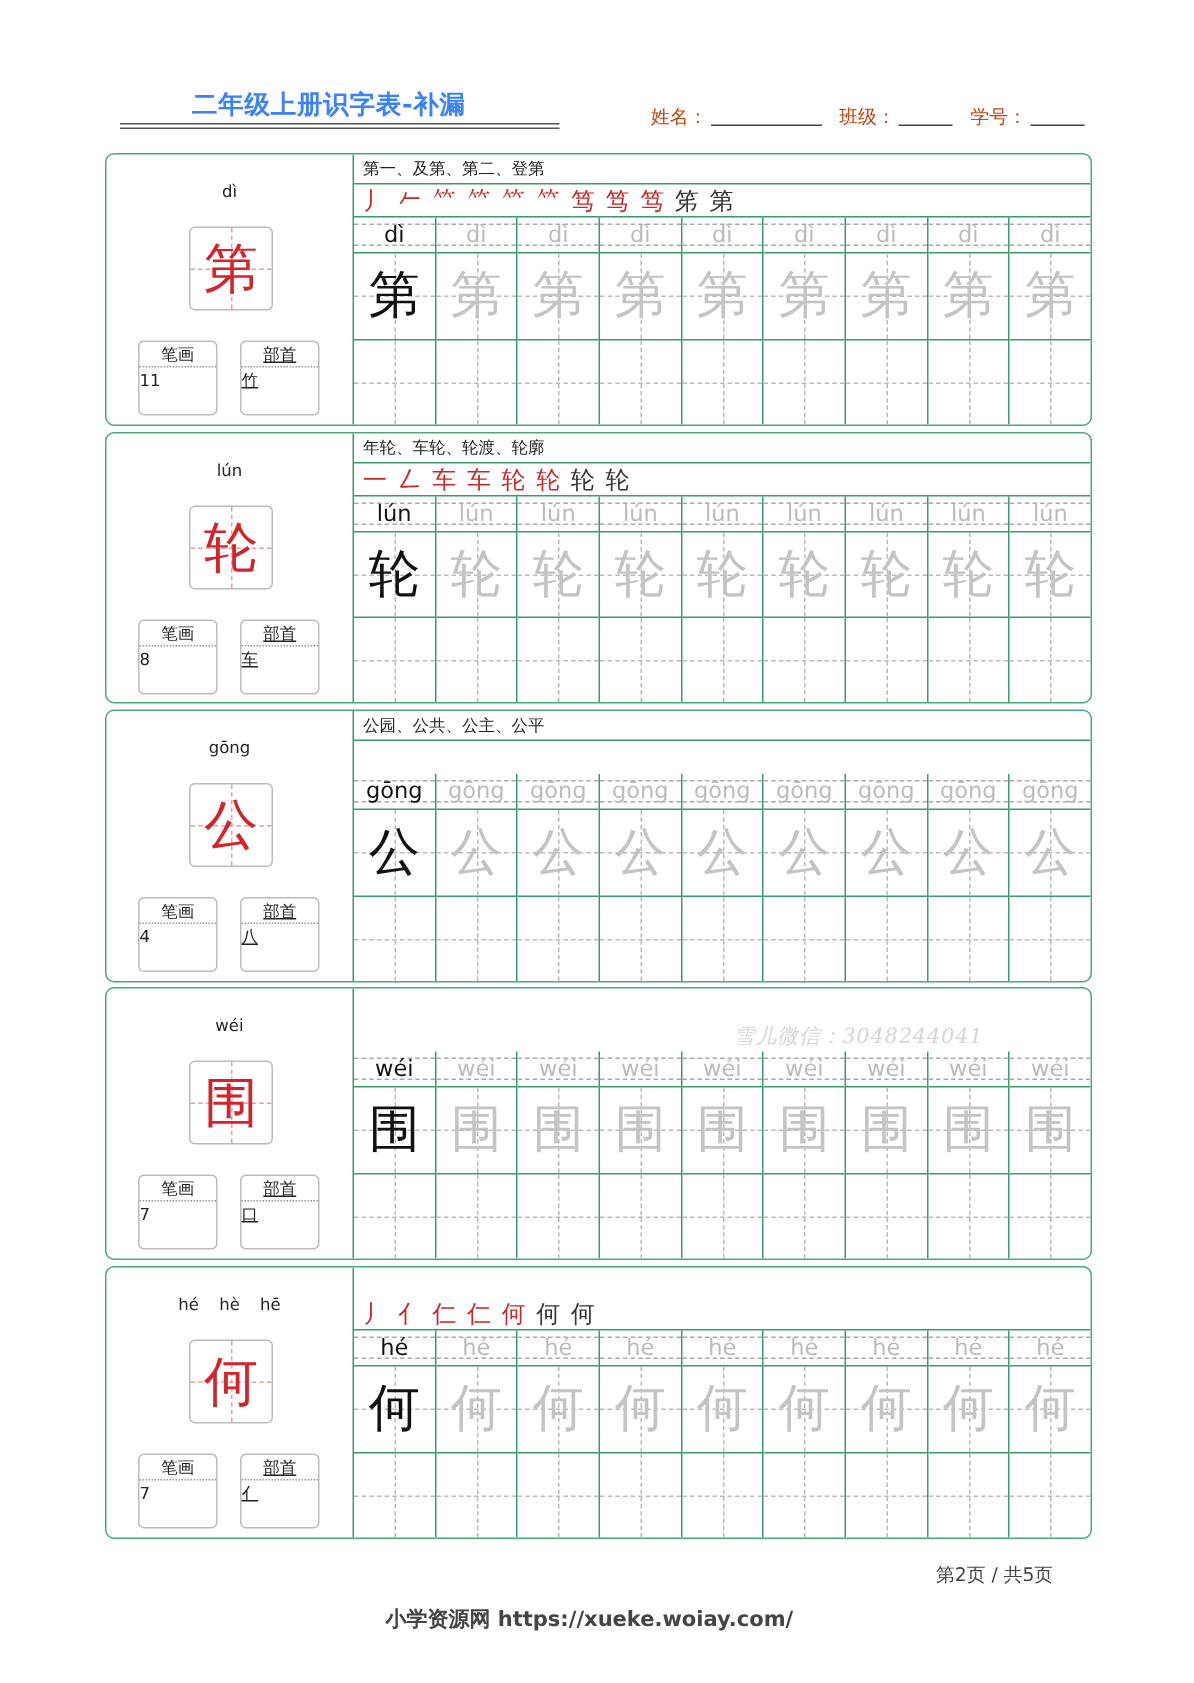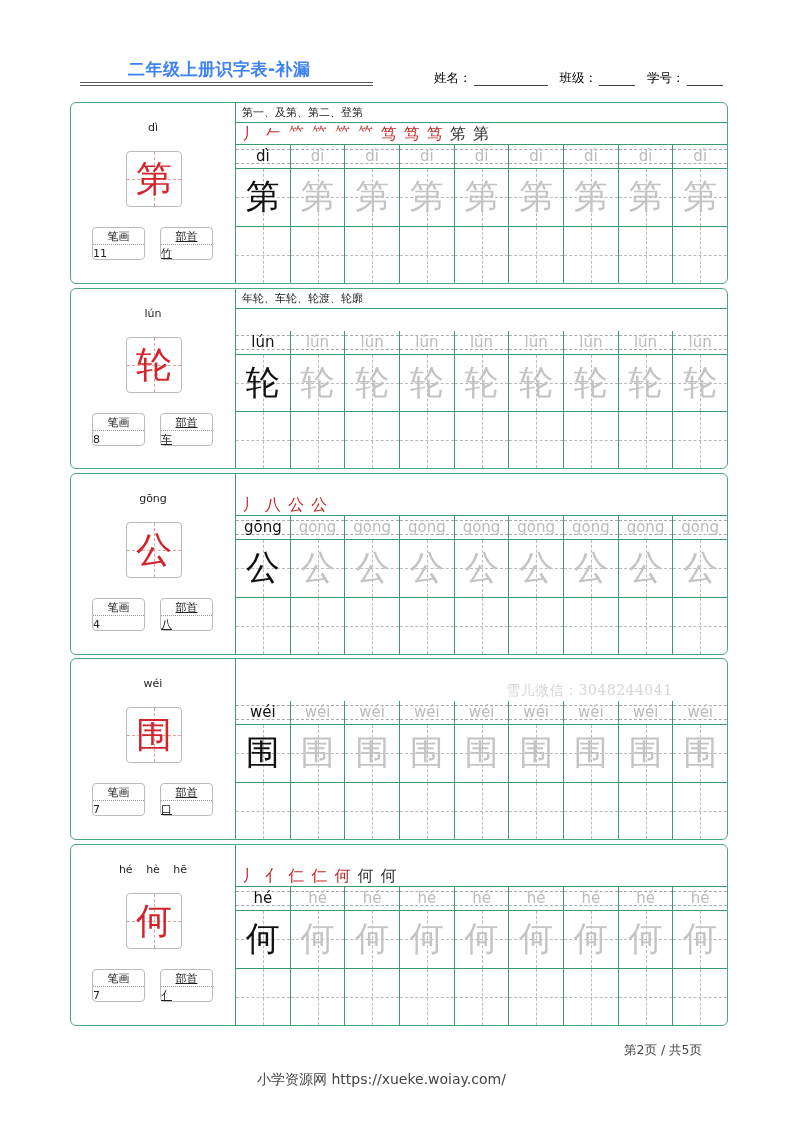--- a/index.html
+++ b/index.html
@@ -3,33 +3,33 @@
 <meta charset="utf-8">
 <style>
   * { box-sizing: border-box; margin: 0; padding: 0; }
   html, body { width: 796px; height: 1122px; background: #ffffff; overflow: hidden; }
   body { position: relative; font-family: "DejaVu Sans", "Liberation Sans", sans-serif; color: #222; }
 
   .header { position: absolute; left: 80px; top: 56px; width: 650px; height: 40px; }
   .title { position: absolute; left: 48px; top: 2px; font-size: 17px; font-weight: bold; color: #3b82f6; letter-spacing: 0.5px; text-align: right; }
   .title-line1 { position: absolute; left: 0; top: 26px; width: 293px; height: 1px; background: #555; }
   .title-line2 { position: absolute; left: 0; top: 29px; width: 293px; height: 1px; background: #555; }
-  .fields { position: absolute; left: 354px; top: 14px; font-size: 12.5px; color: #000000; display: flex; align-items: center; }
+  .fields { position: absolute; left: 354px; top: 14px; font-size: 12.5px; color: #c2410c; display: flex; align-items: flex-start; }
   .field-label { margin-right: 2px; }
   .field-blank { display: inline-block; border-bottom: 1px solid #444; height: 14px; margin-right: 12px; }
 
   .card { position: absolute; left: 70px; width: 658px; border: 1.5px solid #4aa77e; border-radius: 6px; background: #fff; overflow: hidden; }
   .left { position: absolute; left: 0; top: 0; width: 165px; height: 100%; border-right: 1.5px solid #3c9a6e; }
   .left-pinyin { position: absolute; left: 0; width: 100%; top: 18px; text-align: center; font-size: 11px; color: #222; word-spacing: 10px; }
   .big-box { position: absolute; left: 55px; top: 48px; width: 56px; height: 56px; border: 1px solid #bbb; border-radius: 4px; background: #fff; }
   .big-box .vh, .big-box .hh { position: absolute; border-color: #e5a0a0; border-style: dashed; border-width: 0; }
   .big-box .vh { left: 50%; top: 0; height: 100%; border-left-width: 1px; }
   .big-box .hh { top: 50%; left: 0; width: 100%; border-top-width: 1px; }
   .big-char { position: absolute; left: 0; top: 0; width: 100%; height: 100%; display: flex; align-items: center; justify-content: center; font-size: 36px; color: #d3242b; font-family: "DejaVu Serif", "Liberation Serif", serif; }
-  .info-box { position: absolute; top: 124px; width: 53px; height: 33px; border: 1px solid #bbb; border-radius: 4px; }
+  .info-box { position: absolute; top: 124px; width: 53px; height: 50px; border: 1px solid #bbb; border-radius: 4px; }
   .info-box.strokes { left: 21px; }
   .info-box.radical { left: 89px; text-decoration: underline; }
   .info-label { height: 17px; line-height: 17px; text-align: center; font-size: 11px; color: #222; border-bottom: 1px dotted #999; }
   .info-value { height: 17px; line-height: 17px; text-align: left; font-size: 11px; color: #222; }
 
   .right { position: absolute; left: 165px; top: 0; right: 0; height: 100%; }
   .words { position: absolute; left: 0; top: 0; width: 100%; height: 20px; line-height: 20px; padding-left: 6px; font-size: 11px; color: #222; border-bottom: 1.5px solid #3c9a6e; }
   .strokes-row { position: absolute; left: 0; top: 20px; width: 100%; height: 22px; line-height: 22px; padding-left: 6px; font-size: 16px; color: #333; border-bottom: 1.5px solid #3c9a6e; letter-spacing: 1px; font-family: "DejaVu Serif", serif; }
   .strokes-row .red { color: #c42a2a; }
   .grid { position: absolute; left: 0; top: 42px; width: 100%; bottom: 0; display: flex; }
@@ -40,23 +40,23 @@
   .py-cell::after { content: ""; position: absolute; left: 0; right: 0; bottom: 4px; border-top: 1px dashed #aaa; }
   .py-text { position: absolute; left: 0; right: 0; top: 2px; text-align: center; font-size: 15px; color: #111; z-index: 1; }
   .py-text.ghost { color: #bbb; }
   .ch-cell, .empty-cell { flex: 1; position: relative; }
   .ch-cell { border-bottom: 1.5px solid #3c9a6e; }
   .ch-cell::before, .empty-cell::before { content: ""; position: absolute; left: 50%; top: 0; height: 100%; border-left: 1px dashed #bbb; }
   .ch-cell::after, .empty-cell::after { content: ""; position: absolute; top: 50%; left: 0; width: 100%; border-top: 1px dashed #bbb; }
   .ch-text { position: absolute; left: 0; top: 0; width: 100%; height: 100%; display: flex; align-items: center; justify-content: center; font-size: 34px; color: #111; z-index: 1; font-family: "DejaVu Serif", serif; }
   .ch-text.ghost { color: #c4c4c4; }
 
-  .watermark { position: absolute; left: 506px; top: 682px; font-size: 14px; color: #d6d6d6; font-family: "DejaVu Serif", serif; letter-spacing: 0.5px; }
+  .watermark { position: absolute; left: 489px; top: 682px; font-size: 14px; color: #d6d6d6; font-family: "DejaVu Serif", serif; letter-spacing: 0.5px; font-style: italic; }
   .page-num { position: absolute; left: 624px; top: 1042px; font-size: 12.5px; color: #444; }
-  .footer { position: absolute; left: 257px; top: 1071px; font-size: 14px; color: #444; }
+  .footer { position: absolute; left: 257px; top: 1071px; font-size: 14px; color: #444; font-weight: bold; }
 </style>
 </head>
 <body>
 
 <div class="header">
   <div class="title">二年级上册识字表-补漏</div>
   <div class="title-line1"></div>
   <div class="title-line2"></div>
   <div class="fields">
     <span class="field-label">姓名：</span>
@@ -186,20 +186,21 @@
         <div class="info-label">笔画</div>
         <div class="info-value">8</div>
       </div>
       <div class="info-box radical">
         <div class="info-label">部首</div>
         <div class="info-value">车</div>
       </div>
     </div>
     <div class="right">
       <div class="words">年轮、车轮、轮渡、轮廓</div>
+      <div class="strokes-row"><span class="red">一</span> <span class="red">𠃋</span> <span class="red">车</span> <span class="red">车</span> <span class="red">轮</span> <span class="red">轮</span> <span class="red" style="color: rgb(51, 51, 51);">轮</span> <span class="red" style="color: rgb(51, 51, 51);">轮</span> </div>
       <div class="grid">
           <div class="col">
       <div class="py-cell">
         <div class="py-text">lún</div>
       </div>
       <div class="ch-cell">
         <div class="ch-text">轮</div>
       </div>
       <div class="empty-cell"></div>
     </div>
@@ -289,21 +290,21 @@
       <div class="info-box strokes">
         <div class="info-label">笔画</div>
         <div class="info-value">4</div>
       </div>
       <div class="info-box radical">
         <div class="info-label">部首</div>
         <div class="info-value">八</div>
       </div>
     </div>
     <div class="right">
-      <div class="strokes-row"><span class="red">丿</span> <span class="red">八</span> <span class="red">公</span> <span class="red">公</span> </div>
+      <div class="words">公园、公共、公主、公平</div>
       <div class="grid">
           <div class="col">
       <div class="py-cell">
         <div class="py-text">gōng</div>
       </div>
       <div class="ch-cell">
         <div class="ch-text">公</div>
       </div>
       <div class="empty-cell"></div>
     </div>

